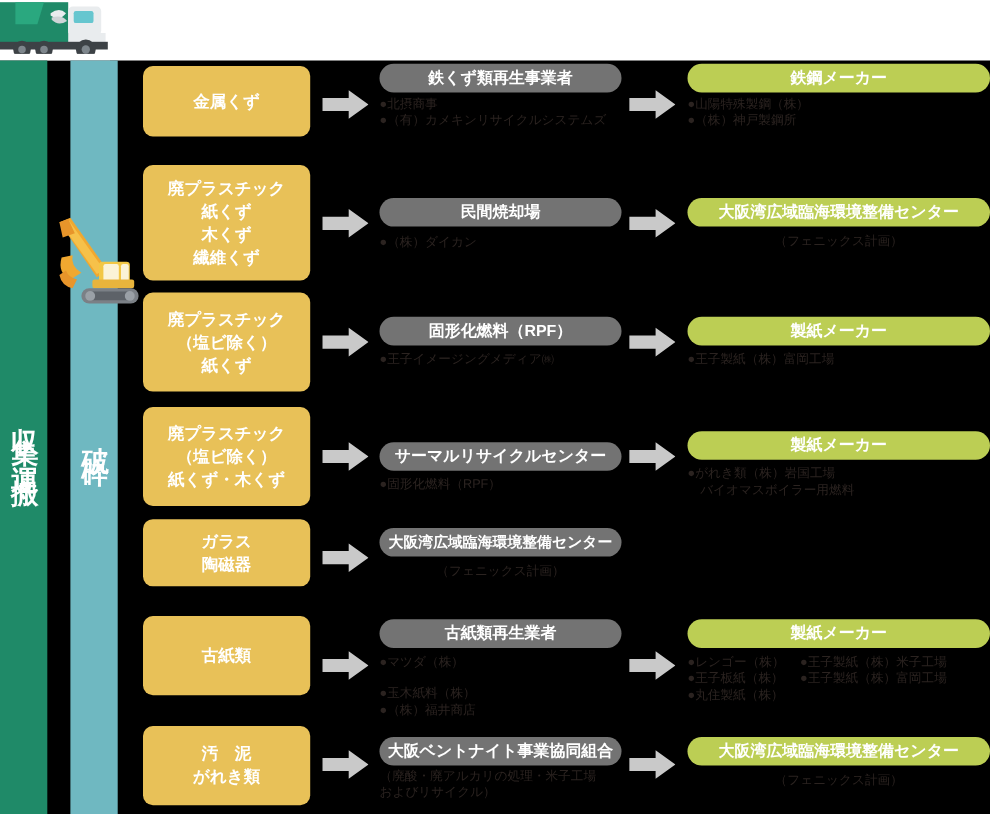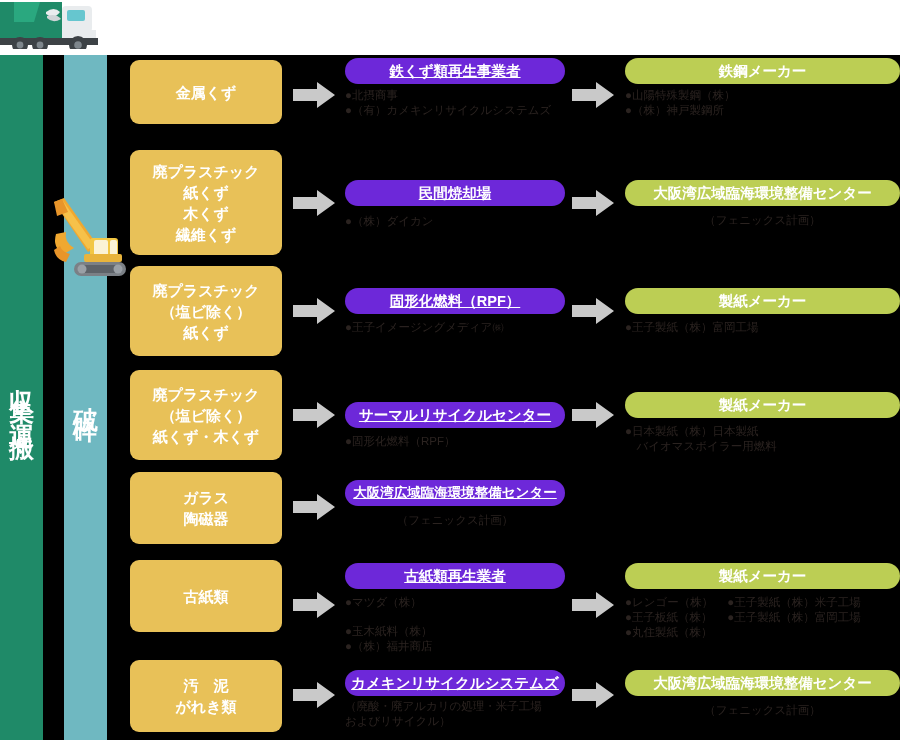--- a/index.html
+++ b/index.html
@@ -73,21 +73,21 @@
     border-radius:13px;
     height:26px;
     line-height:26px;
     text-align:center;
     color:#ffffff;
     font-weight:bold;
     font-size:14.5px;
     white-space:nowrap;
     overflow:hidden;
   }
-  .pill-blue{background:#6d28d9;text-decoration:underline;}
+  .pill-blue{background:#737373;}
   .pill-green{background:#bcce54;}
 
   .sub{
     margin-top:4px;
     color:#2b2320;
     font-size:11.5px;
     line-height:15px;
     white-space:nowrap;
   }
   .sub.center{text-align:center;color:#2b2320;}
@@ -235,27 +235,27 @@
       <div class="pill pill-blue" style="width:220px;margin-top:10px;">サーマルリサイクルセンター</div>
       <div class="sub" style="margin-top:6px;">●固形化燃料（RPF）</div>
     </div>
     <div class="arrow" style="left:572px;top:30px;">
       <svg viewBox="0 0 42 30">
           <path d="M0 9 H24 V2 L42 15 L24 28 V21 H0 Z" fill="#c9c9c9"></path>
         </svg>
     </div>
     <div class="block" style="left:625px;top:22px;">
       <div class="pill pill-green" style="width:275px;">製紙メーカー</div>
-      <div class="sub" style="margin-top:6px;white-space:pre;">●日本製紙（株）日本製紙</div>
+      <div class="sub" style="margin-top:6px;white-space:pre;">●がれき類（株）岩国工場</div>
       <div class="sub" style="margin-top:0;white-space:pre;">　バイオマスボイラー用燃料</div>
     </div>
   </div>
 
   <div class="row" style="top:472px;height:76px;">
-    <div class="chip-waste" style="top:0px;height:72px;white-space:pre-line;">ガラス
+    <div class="chip-waste" style="top:0px;height:61px;white-space:pre-line;">ガラス
 陶磁器</div>
     <div class="arrow" style="left:293px;top:20px;">
       <svg viewBox="0 0 42 30">
           <path d="M0 9 H24 V2 L42 15 L24 28 V21 H0 Z" fill="#c9c9c9"></path>
         </svg>
     </div>
     <div class="block" style="left:345px;top:8px;">
       <div class="pill pill-blue" style="width:220px;font-size:13.5px;">大阪湾広域臨海環境整備センター</div>
       <div class="sub center" style="margin-top:7px;">（フェニックス計画）</div>
     </div>
@@ -297,21 +297,21 @@
 
   <div class="row" style="top:660px;height:80px;">
     <div class="chip-waste" style="top:0px;height:72px;white-space:pre-line;">汚　泥
 がれき類</div>
     <div class="arrow" style="left:293px;top:20px;">
       <svg viewBox="0 0 42 30">
           <path d="M0 9 H24 V2 L42 15 L24 28 V21 H0 Z" fill="#c9c9c9"></path>
         </svg>
     </div>
     <div class="block" style="left:345px;top:10px;">
-      <div class="pill pill-blue" style="width:220px;">カメキンリサイクルシステムズ</div>
+      <div class="pill pill-blue" style="width:220px;">大阪ベントナイト事業協同組合</div>
       <div class="note" style="white-space:pre-line;">（廃酸・廃アルカリの処理・米子工場
 およびリサイクル）</div>
     </div>
     <div class="arrow" style="left:572px;top:20px;">
       <svg viewBox="0 0 42 30">
           <path d="M0 9 H24 V2 L42 15 L24 28 V21 H0 Z" fill="#c9c9c9"></path>
         </svg>
     </div>
     <div class="block" style="left:625px;top:10px;">
       <div class="pill pill-green" style="width:275px;">大阪湾広域臨海環境整備センター</div>

